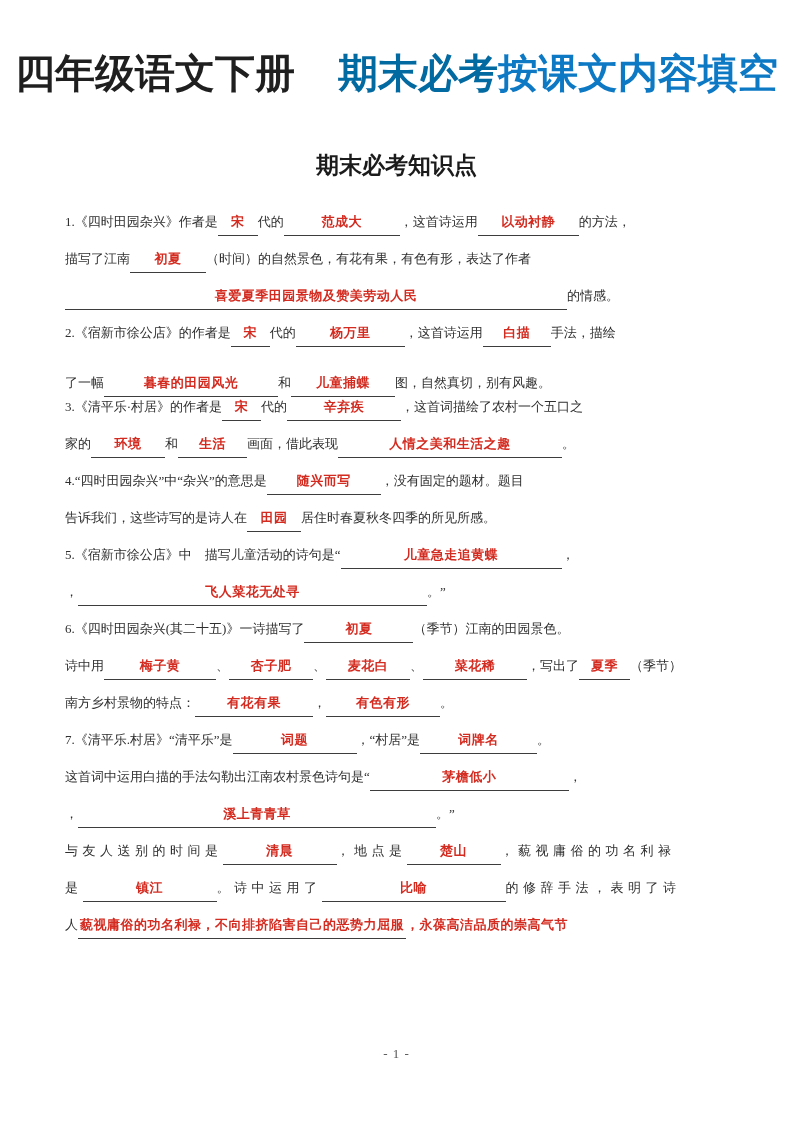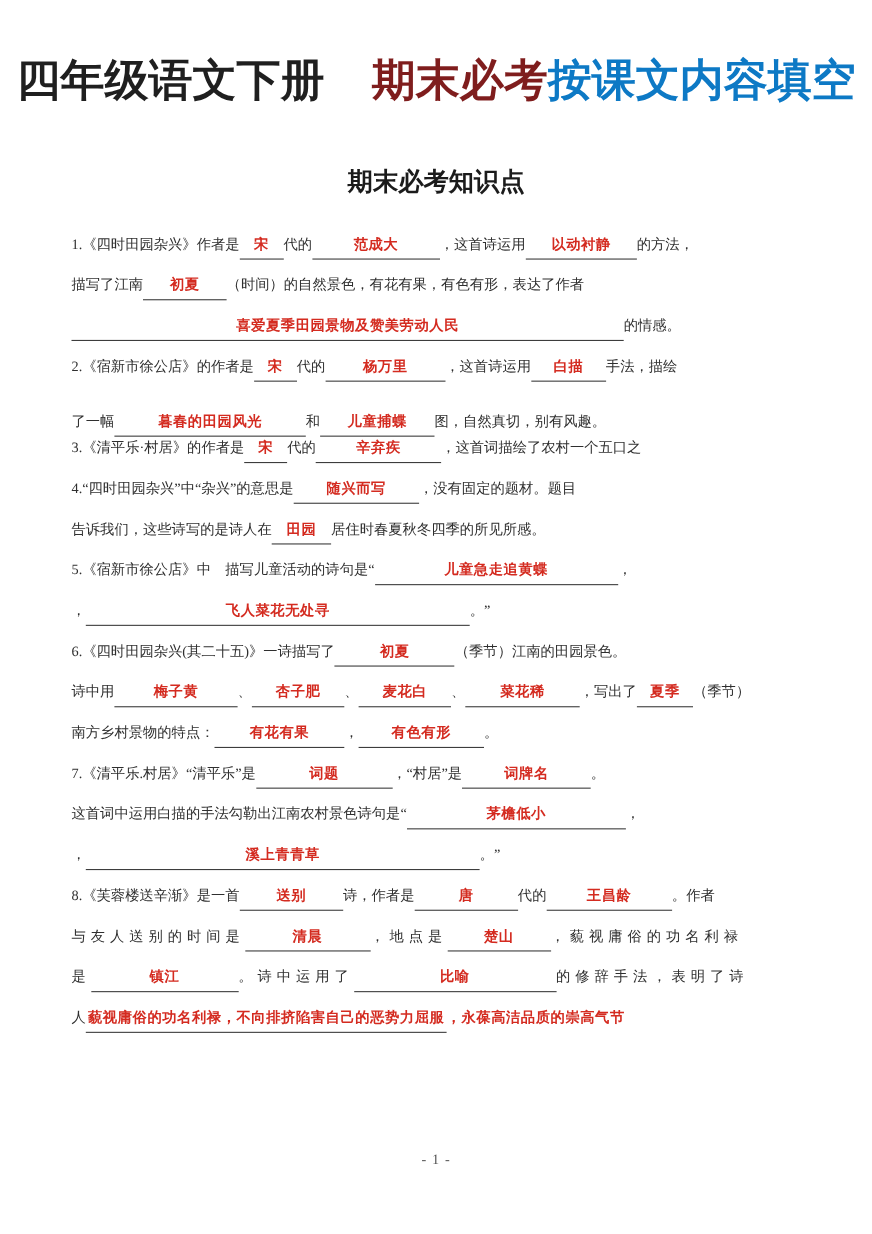--- a/index.html
+++ b/index.html
@@ -64,54 +64,54 @@
     text-align:center;
     font-size:13px;
     color:#555555;
     letter-spacing:1px;
   }
 </style>
 </head>
 <body>
 
 <div class="page">
-  <div class="title"><span style="color: rgb(31, 31, 31); margin-top: 42px;">四年级语文下册</span><span style="color: #7f1d1d; margin-left: 43px;">期末必考</span><span style="color: rgb(13, 121, 197);">按课文内容填空</span></div>
+  <div class="title"><span style="color: rgb(31, 31, 31); margin-top: 42px;">四年级语文下册</span><span style="color: #0369a1; margin-left: 43px;">期末必考</span><span style="color: rgb(13, 121, 197);">按课文内容填空</span></div>
   <div class="subtitle">期末必考知识点</div>
   <div class="content">
       <div class="item">
         <div class="line"><span class="txt">1.《四时田园杂兴》作者是</span><span class="blank" style="min-width: 36px;"><span class="ans">宋</span></span><span class="txt">代的</span><span class="blank" style="min-width: 112px;"><span class="ans">范成大</span></span><span class="txt">，这首诗运用</span><span class="blank" style="min-width: 97px;"><span class="ans">以动衬静</span></span><span class="txt">的方法，</span></div>
         <div class="line"><span class="txt">描写了江南</span><span class="blank" style="min-width: 72px;"><span class="ans">初夏</span></span><span class="txt">（时间）的自然景色，有花有果，有色有形，表达了作者</span></div>
         <div class="line"><span class="blank" style="min-width: 498px;"><span class="ans">喜爱夏季田园景物及赞美劳动人民</span></span><span class="txt">的情感。</span></div>
       </div>
       <div class="item">
         <div class="line"><span class="txt">2.《宿新市徐公店》的作者是</span><span class="blank" style="min-width: 35px;"><span class="ans">宋</span></span><span class="txt">代的</span><span class="blank" style="min-width: 105px;"><span class="ans">杨万里</span></span><span class="txt">，这首诗运用</span><span class="blank" style="min-width: 64px;"><span class="ans">白描</span></span><span class="txt">手法，描绘</span></div>
         <div class="line"><span class="txt">了一幅</span><span class="blank" style="min-width: 170px;"><span class="ans">暮春的田园风光</span></span><span class="txt">和</span><span class="blank" style="min-width: 100px; margin-top: 19px;"><span class="ans">儿童捕蝶</span></span><span class="txt">图，自然真切，别有风趣。</span></div>
       </div>
       <div class="item">
         <div class="line"><span class="txt">3.《清平乐·村居》的作者是</span><span class="blank" style="min-width: 35px;"><span class="ans">宋</span></span><span class="txt">代的</span><span class="blank" style="min-width: 110px;"><span class="ans">辛弃疾</span></span><span class="txt">，这首词描绘了农村一个五口之</span></div>
+        <div class="line"><span class="txt">家的</span><span class="blank" style="min-width: 70px;"><span class="ans">环境</span></span><span class="txt">和</span><span class="blank" style="min-width: 65px;"><span class="ans">生活</span></span><span class="txt">画面，借此表现</span><span class="blank" style="min-width: 220px;"><span class="ans">人情之美和生活之趣</span></span><span class="txt">。</span></div>
       </div>
       <div class="item">
         <div class="line"><span class="txt">4.“四时田园杂兴”中“杂兴”的意思是</span><span class="blank" style="min-width: 110px;"><span class="ans">随兴而写</span></span><span class="txt">，没有固定的题材。题目</span></div>
         <div class="line"><span class="txt">告诉我们，这些诗写的是诗人在</span><span class="blank" style="min-width: 50px;"><span class="ans">田园</span></span><span class="txt">居住时春夏秋冬四季的所见所感。</span></div>
       </div>
       <div class="item">
         <div class="line"><span class="txt">5.《宿新市徐公店》中　描写儿童活动的诗句是“</span><span class="blank" style="min-width: 217px;"><span class="ans">儿童急走追黄蝶</span></span><span class="txt">，</span></div>
         <div class="line"><span class="txt">，</span><span class="blank" style="min-width: 345px;"><span class="ans">飞人菜花无处寻</span></span><span class="txt">。”</span></div>
       </div>
       <div class="item">
         <div class="line"><span class="txt">6.《四时田园杂兴(其二十五)》一诗描写了</span><span class="blank" style="min-width: 105px;"><span class="ans">初夏</span></span><span class="txt">（季节）江南的田园景色。</span></div>
         <div class="line"><span class="txt">诗中用</span><span class="blank" style="min-width: 108px;"><span class="ans">梅子黄</span></span><span class="txt">、</span><span class="blank" style="min-width: 80px;"><span class="ans">杏子肥</span></span><span class="txt">、</span><span class="blank" style="min-width: 80px;"><span class="ans">麦花白</span></span><span class="txt">、</span><span class="blank" style="min-width: 100px;"><span class="ans">菜花稀</span></span><span class="txt">，写出了</span><span class="blank" style="min-width: 47px;"><span class="ans">夏季</span></span><span class="txt">（季节）</span></div>
         <div class="line"><span class="txt">南方乡村景物的特点：</span><span class="blank" style="min-width: 114px;"><span class="ans">有花有果</span></span><span class="txt">，</span><span class="blank" style="min-width: 110px;"><span class="ans">有色有形</span></span><span class="txt">。</span></div>
       </div>
       <div class="item">
         <div class="line"><span class="txt">7.《清平乐.村居》“清平乐”是</span><span class="blank" style="min-width: 120px;"><span class="ans">词题</span></span><span class="txt">，“村居”是</span><span class="blank" style="min-width: 113px;"><span class="ans">词牌名</span></span><span class="txt">。</span></div>
         <div class="line"><span class="txt">这首词中运用白描的手法勾勒出江南农村景色诗句是“</span><span class="blank" style="min-width: 195px;"><span class="ans">茅檐低小</span></span><span class="txt">，</span></div>
         <div class="line"><span class="txt">，</span><span class="blank" style="min-width: 354px;"><span class="ans">溪上青青草</span></span><span class="txt">。”</span></div>
       </div>
       <div class="item">
-        <div class="line"><span class="txt">8.《芙蓉楼送辛渐》是一首</span><span class="blank" style="min-width: 90px;"><span class="ans">送别</span></span><span class="txt">诗，作者是</span><span class="blank" style="min-width: 90px;"><span class="ans">唐</span></span><span class="txt">代的</span><span class="blank" style="min-width: 110px;"><span class="ans">王昌龄</span></span><span class="txt">。作者</span></div>
         <div class="line spaced"><span class="txt">与友人送别的时间是</span><span class="blank" style="min-width: 110px;"><span class="ans">清晨</span></span><span class="txt">，地点是</span><span class="blank" style="min-width: 90px;"><span class="ans">楚山</span></span><span class="txt">，藐视庸俗的功名利禄</span></div>
         <div class="line spaced"><span class="txt">是</span><span class="blank" style="min-width: 130px;"><span class="ans">镇江</span></span><span class="txt">。诗中运用了</span><span class="blank" style="min-width: 180px;"><span class="ans">比喻</span></span><span class="txt">的修辞手法，表明了诗</span></div>
         <div class="line"><span class="txt">人</span><span class="blank"><span class="ans">藐视庸俗的功名利禄，不向排挤陷害自己的恶势力屈服</span></span><span class="ans">，永葆高洁品质的崇高气节</span></div>
       </div>
     </div>
   <div class="footer">- 1 -</div>
 </div>
 
 </body></html>

